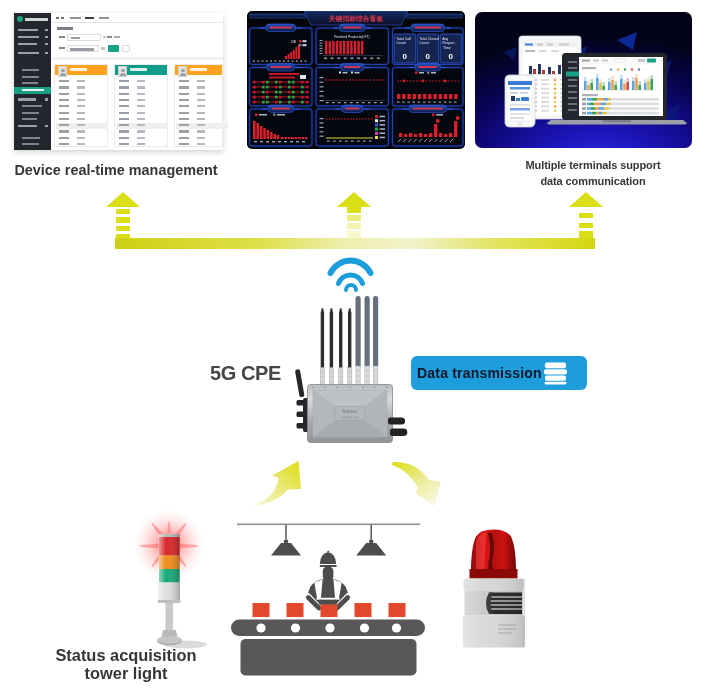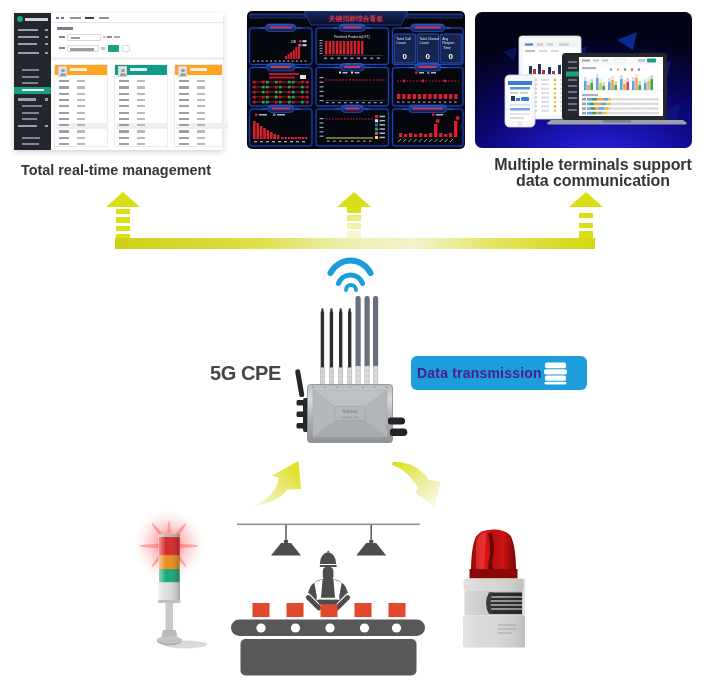--- a/index.html
+++ b/index.html
@@ -36,31 +36,31 @@
 
 
 #p2 { left:247px; top:11px; width:218px; height:138px; background:#060608; border-radius:5px; overflow:hidden; }
 
 
 #p3 { left:475px; top:12px; width:217px; height:136px; border-radius:7px; overflow:hidden; background:radial-gradient(110% 105% at 57% 114%, #3029e2 0%, #1d16bb 24%, #100a85 46%, #070450 66%, #030318 92%); }
 
 
 #l1 { left:13px; top:163px; width:206px; font-size:14.4px; white-space:nowrap; }
 #l2 { left:244px; top:161.5px; width:234px; font-size:14px; line-height:15.9px; white-space:nowrap; }
-#l3 { left:490px; top:157px; width:206px; font-size:16px; line-height:16.4px; letter-spacing:-0.1px; white-space:nowrap; }
+#l3 { left:490px; top:157px; width:206px; font-size:11px; line-height:16.4px; letter-spacing:-0.1px; white-space:nowrap; }
 
 
 #ybar { left:115px; top:238px; width:480px; height:11px; background:linear-gradient(90deg,#ced012 0%, #dde04a 30%, #eeeeae 48%, #f2f2cc 62%, #e2e45c 80%, #d4d70e 100%); }
 .yarr { position:absolute; width:34px; }
 .yhead { position:absolute; left:0; top:0; width:0; height:0; border-left:17px solid transparent; border-right:17px solid transparent; border-bottom:15px solid #dade14; }
 .ystripe { position:absolute; left:10px; width:14px; height:5.5px; background:#dade14; }
 
 
 #cpetxt { left:210px; top:361.5px; font-size:20px; font-weight:bold; color:#454547; letter-spacing:-0.4px; }
-#bluebtn { left:411px; top:356px; width:176px; height:34px; background:#1d9ddb; border-radius:6px; color:#4c1d95; font-weight:bold; font-size:14px; line-height:34px; padding-left:6px; letter-spacing:0.2px; }
+#bluebtn { left:411px; top:356px; width:176px; height:34px; background:#1d9ddb; border-radius:6px; color:#0f172a; font-weight:bold; font-size:14px; line-height:34px; padding-left:6px; letter-spacing:0.2px; }
 #blab { left:29px; top:647px; width:194px; font-size:16.4px; line-height:17.9px; }
 </style>
 </head>
 <body>
 <div id="stage">
 
   <div id="p1" class="abs">
     <div class="side"></div>
     <div class="logo">
         <div class="dot"></div>
@@ -769,21 +769,21 @@
     <line x1="177.99999999999977" y1="99.8" x2="177.99999999999977" y2="102.39999999999999"></line>
     <line x1="180.19999999999976" y1="99.8" x2="180.19999999999976" y2="102.39999999999999"></line>
     <line x1="182.39999999999975" y1="99.8" x2="182.39999999999975" y2="102.39999999999999"></line>
     </g>
     <path d="M76 108 L208 108 L212 111 Q212 112.5 208 112.5 L76 112.5 Q72 112.5 72 111 Z" fill="#9aa0a8"></path>
     <rect x="128" y="108" width="28" height="2.5" rx="1.2" fill="#7d838b"></rect>
     </g>
     </svg>
   </div>
 
-  <div id="l1" class="lbl">Total real-time management</div>
+  <div id="l1" class="lbl">Device real-time management</div>
   <div id="l3" class="lbl">Multiple terminals support<br>data communication</div>
 
   <div id="ybar" class="abs"></div>
   <div class="yarr" style="left:106px; top:192px;">
     <div class="yhead"></div>
     <div class="ystripe" style="top:16.5px;"></div>
     <div class="ystripe" style="top:25px;"></div>
     <div class="ystripe" style="top:33.5px;"></div>
     <div class="ystripe" style="top:42px; height:4px;"></div>
   </div>
@@ -806,20 +806,21 @@
     <svg style="position:absolute; right:20px; top:6px;" width="23" height="23" viewBox="0 0 24 23">
       <g fill="#ffffff">
         <path d="M3 0 h18 a2 2 0 0 1 2 2 v2 a2 2 0 0 1 -2 2 h-18 a2 2 0 0 1 -2 -2 v-2 a2 2 0 0 1 2 -2 z"></path>
         <path d="M2 7 h20 a2 2 0 0 1 2 2 v1.5 a2 2 0 0 1 -2 2 h-20 a2 2 0 0 1 -2 -2 v-1.5 a2 2 0 0 1 2 -2 z"></path>
         <path d="M3 13.5 h18 a2 2 0 0 1 2 2 v1.5 a2 2 0 0 1 -2 2 h-18 a2 2 0 0 1 -2 -2 v-1.5 a2 2 0 0 1 2 -2 z"></path>
         <path d="M2 20 h20 a1.5 1.5 0 0 1 0 3 h-20 a1.5 1.5 0 0 1 0 -3 z"></path>
       </g>
     </svg>
   </div>
 
+  <div id="blab" class="lbl">Status acquisition<br>tower light</div>
 
   <svg class="abs" style="left:0; top:250px;" width="711" height="444" viewBox="0 250 711 444">
     <defs>
       <linearGradient id="metal" x1="0" y1="0" x2="0" y2="1">
         <stop offset="0" stop-color="#b9bcbf"></stop>
           <stop offset="0.25" stop-color="#d9dbdd"></stop>
         <stop offset="0.6" stop-color="#aaadb1"></stop>
           <stop offset="1" stop-color="#8f9296"></stop>
       </linearGradient>
       <linearGradient id="curve1" x1="0" y1="1" x2="1" y2="0">

